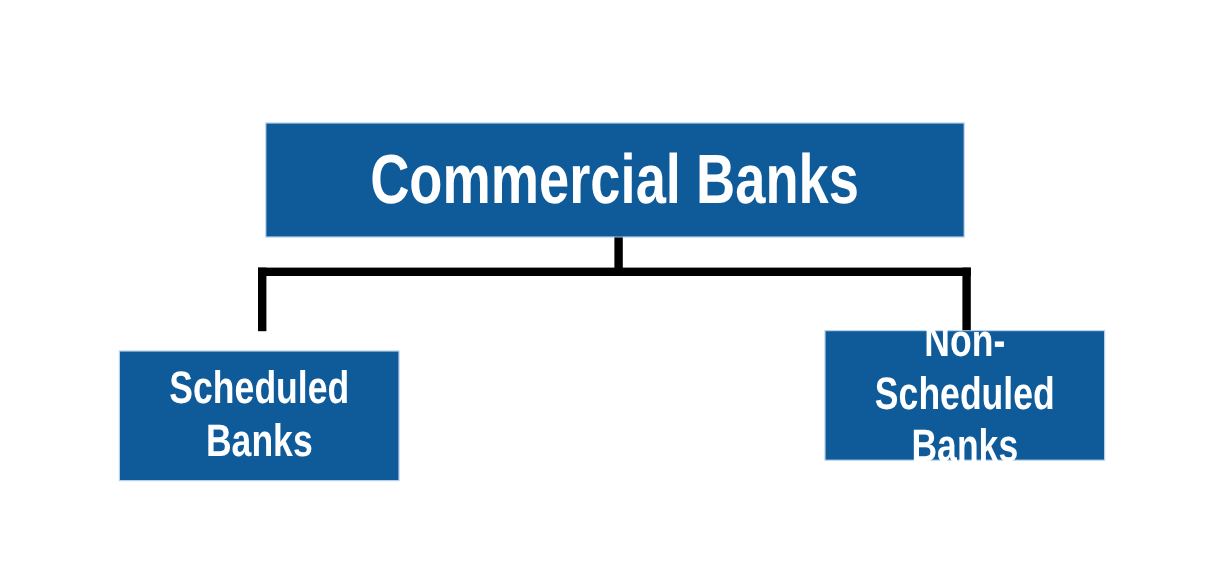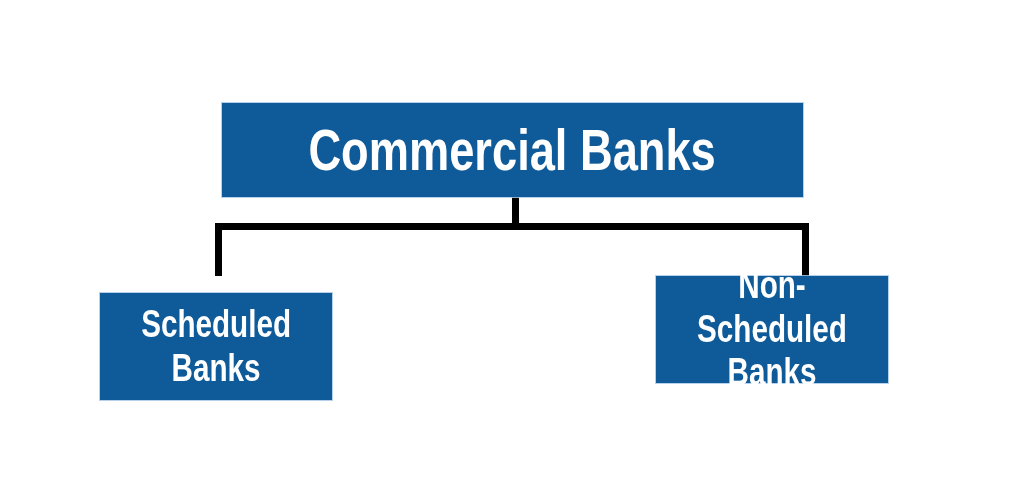--- a/index.html
+++ b/index.html
@@ -45,21 +45,21 @@
   .node-child {
     top: 276px;
     width: 232px;
     height: 107px;
   }
   .node-child .node-label {
     font-size: 38px;
     line-height: 1.15;
   }
   .node-child-left  { left: 100px; margin-top: 17px; }
-  .node-child-right { left: 656px; }
+  .node-child-right { left: 688px; }
   .connector {
     position: absolute;
     background: var(--connector-color, #000000);
   }
   .connector-stem {
     left: 512px;
     top: 196px;
     width: 7px;
     height: 34px;
   }

